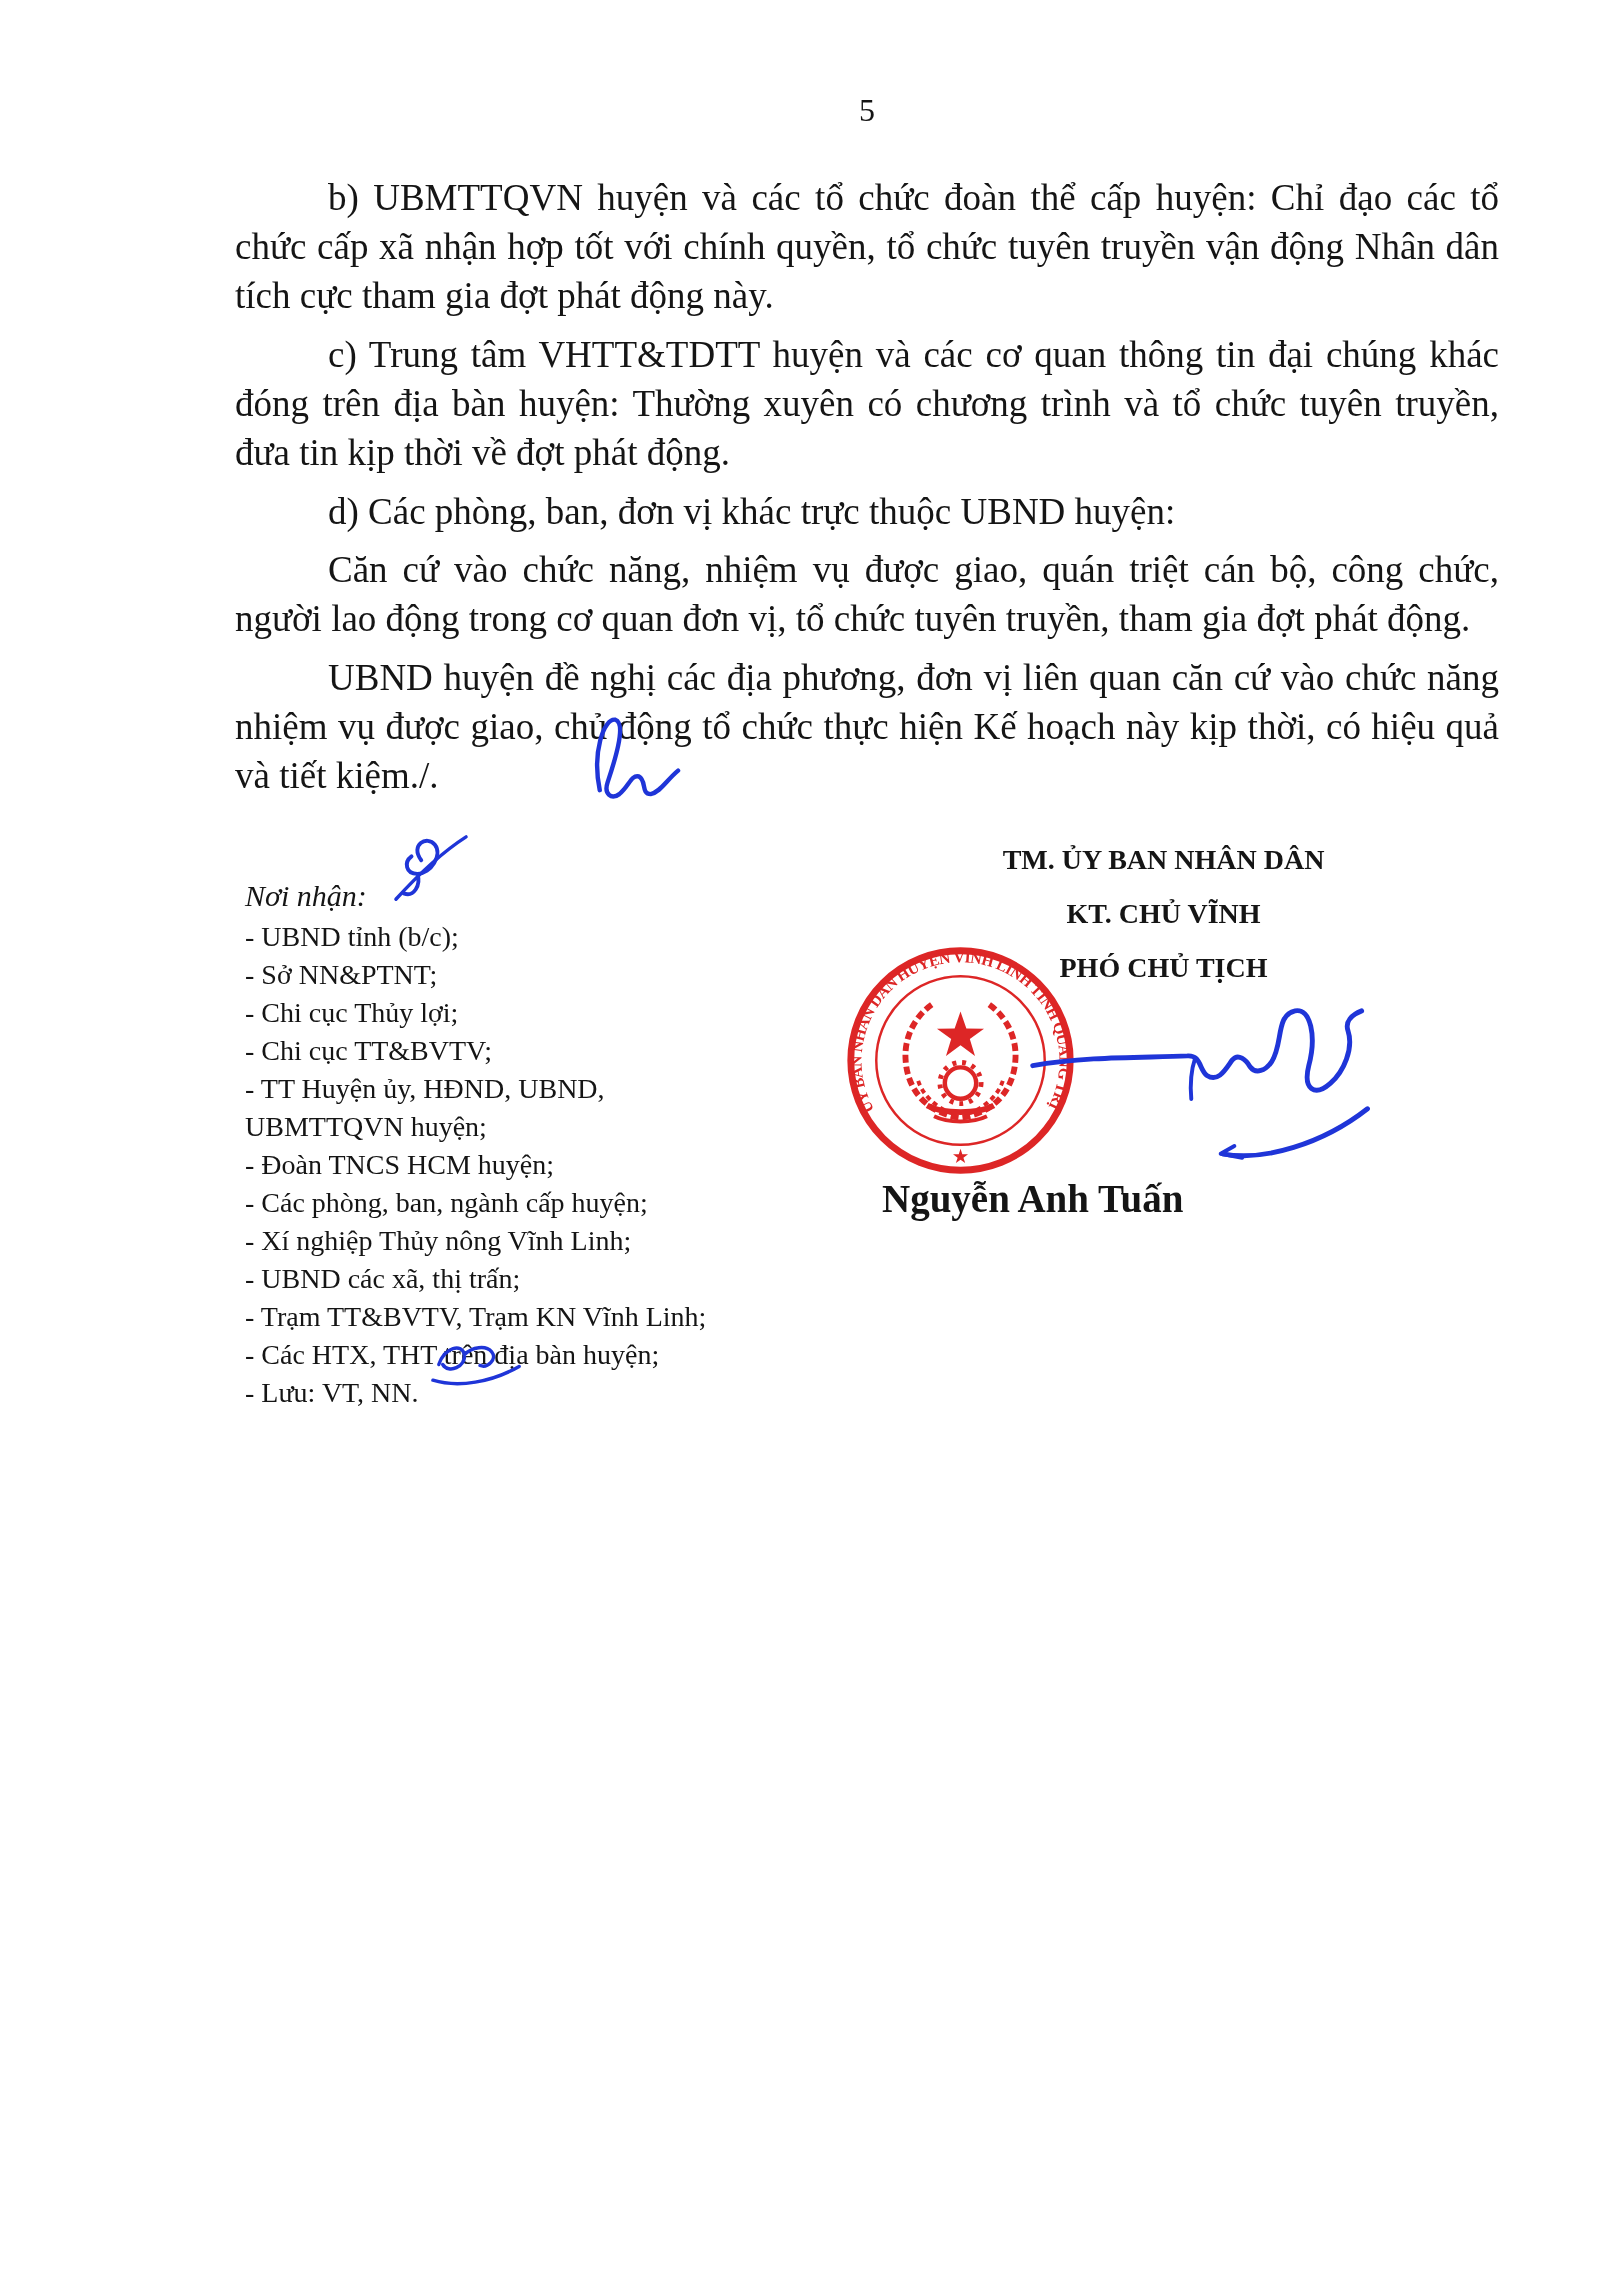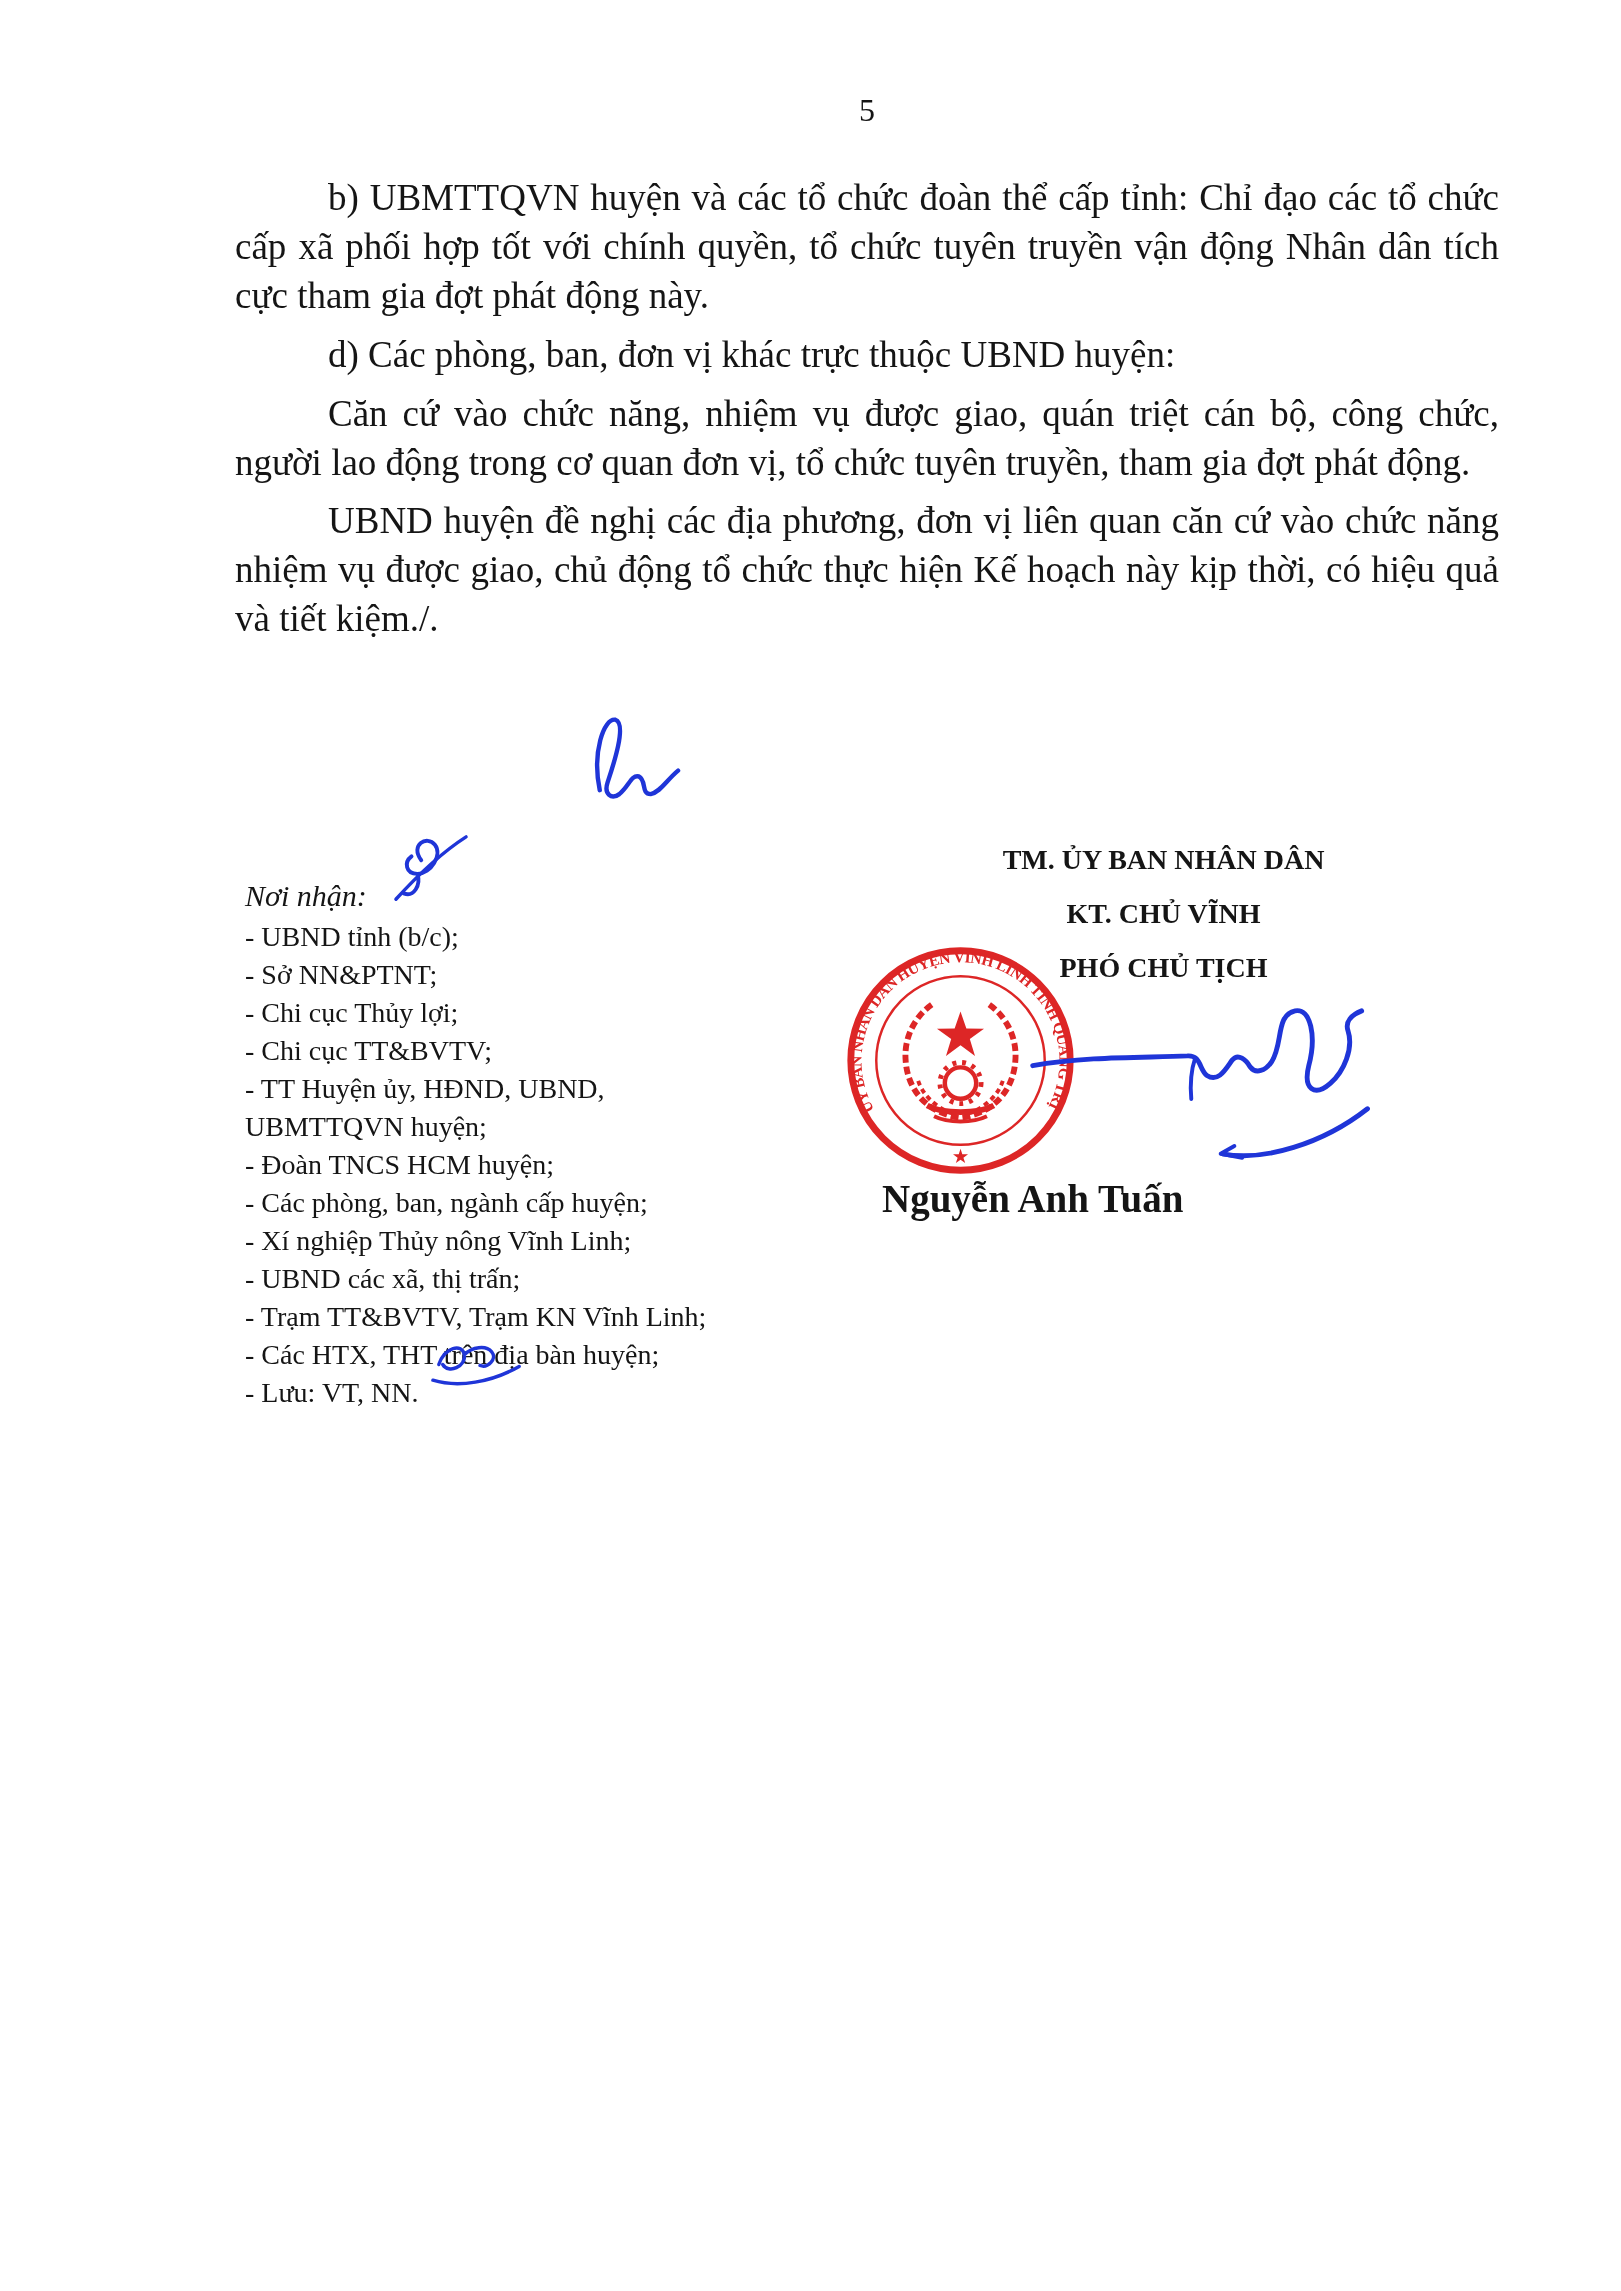--- a/index.html
+++ b/index.html
@@ -47,21 +47,22 @@
   svg { display:block; }
 </style>
 </head>
 <body>
 
 <div class="page">
 
   <div class="page-number">5</div>
 
   <div class="body-text">
-    <p>b) UBMTTQVN huyện và các tổ chức đoàn thể cấp tỉnh: Chỉ đạo các tổ chức cấp xã phối hợp tốt với chính quyền, tổ chức tuyên truyền vận động Nhân dân tích cực tham gia đợt phát động này.</p>
+    <p>b) UBMTTQVN huyện và các tổ chức đoàn thể cấp huyện: Chỉ đạo các tổ chức cấp xã nhận hợp tốt với chính quyền, tổ chức tuyên truyền vận động Nhân dân tích cực tham gia đợt phát động này.</p>
+    <p>c) Trung tâm VHTT&amp;TDTT huyện và các cơ quan thông tin đại chúng khác đóng trên địa bàn huyện: Thường xuyên có chương trình và tổ chức tuyên truyền, đưa tin kịp thời về đợt phát động.</p>
     <p>d) Các phòng, ban, đơn vị khác trực thuộc UBND huyện:</p>
     <p>Căn cứ vào chức năng, nhiệm vụ được giao, quán triệt cán bộ, công chức, người lao động trong cơ quan đơn vị, tổ chức tuyên truyền, tham gia đợt phát động.</p>
     <p>UBND huyện đề nghị các địa phương, đơn vị liên quan căn cứ vào chức năng nhiệm vụ được giao, chủ động tổ chức thực hiện Kế hoạch này kịp thời, có hiệu quả và tiết kiệm./.</p>
   </div>
 
   <div class="paraph-kiem">
     <svg width="102" height="92" viewBox="0 0 104 94">
       <path d="M16,84 C8,46 20,10 32,12 C44,16 30,58 24,76 C20,88 28,94 36,88 C46,80 48,68 56,70 C64,74 58,88 68,88 C78,86 84,74 96,64" fill="none" stroke="#1f35d8" stroke-width="4.5" stroke-linecap="round"></path>
     </svg>
   </div>

